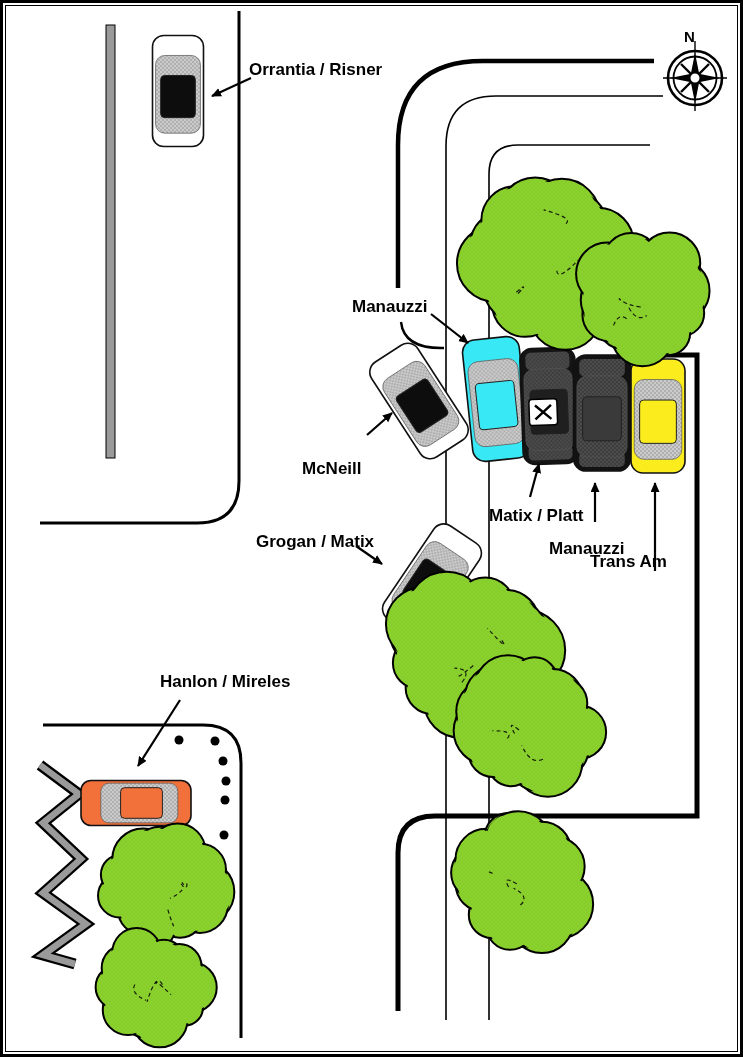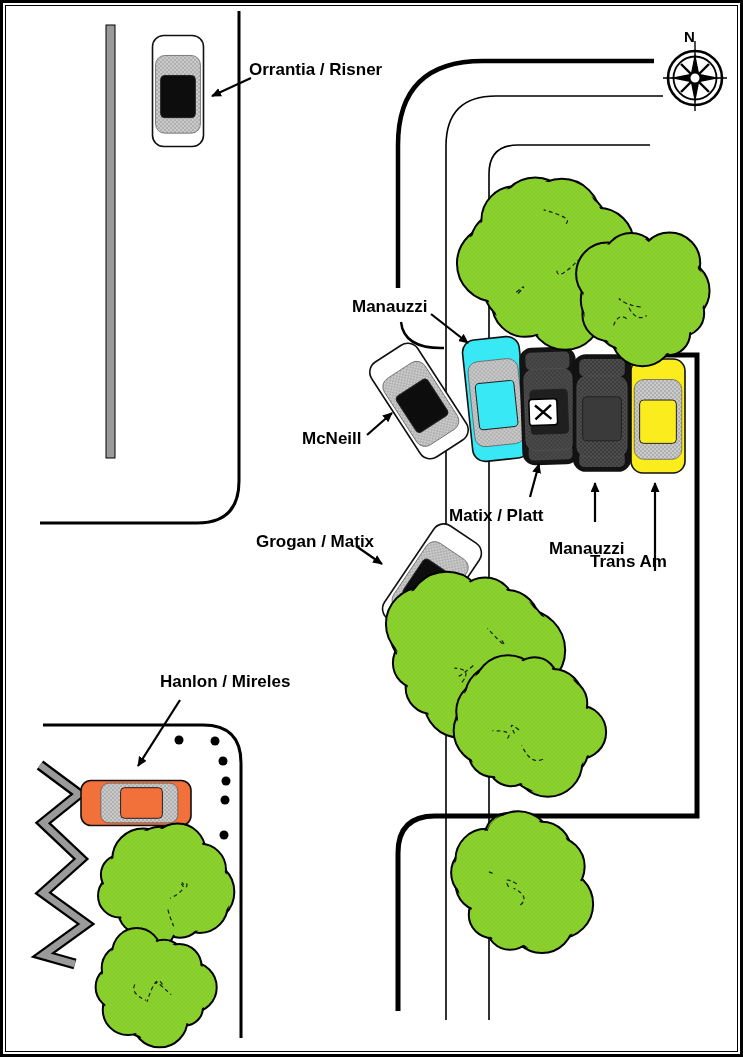--- a/index.html
+++ b/index.html
@@ -363,20 +363,20 @@
         <line x1="678" y1="61" x2="706" y2="89" stroke="#000" stroke-width="2.4"></line>
         <line x1="706" y1="61" x2="678" y2="89" stroke="#000" stroke-width="2.4"></line>
         <path d="M692,50 L697,75 L692,100 L687,75 Z" fill="#000"></path>
         <path d="M667,75 L692,70 L717,75 L692,80 Z" fill="#000"></path>
         <circle cx="692" cy="75" r="5.5" fill="#fff" stroke="#000" stroke-width="2"></circle>
       </g>
     </svg>
 
   <div class="lbl" style="left:246px;top:57px">Orrantia / Risner</div>
   <div class="lbl" style="left:349px;top:294px">Manauzzi</div>
-  <div class="lbl" style="left:299px;top:426px">McNeill</div>
-  <div class="lbl" style="left:446px;top:503px">Matix / Platt</div>
+  <div class="lbl" style="left:299px;top:456px">McNeill</div>
+  <div class="lbl" style="left:486px;top:503px">Matix / Platt</div>
   <div class="lbl" style="left:546px;top:536px">Manauzzi</div>
   <div class="lbl" style="left:587px;top:549px">Trans Am</div>
   <div class="lbl" style="left:253px;top:529px">Grogan / Matix</div>
   <div class="lbl" style="left:157px;top:669px">Hanlon / Mireles</div>
   <div class="lbl small" id="north-label" style="left:681px;top:25px">N</div>
 </div>
 
 </body></html>

